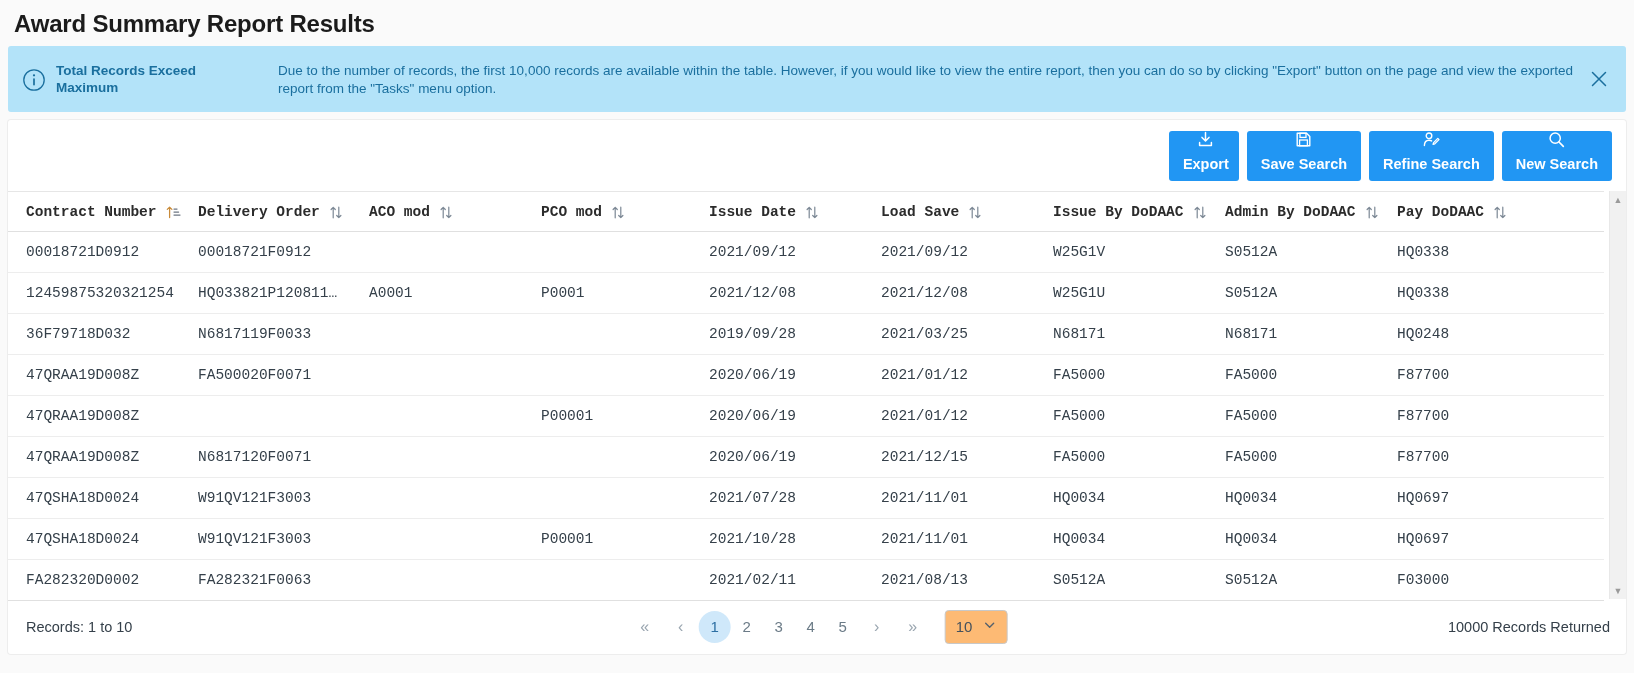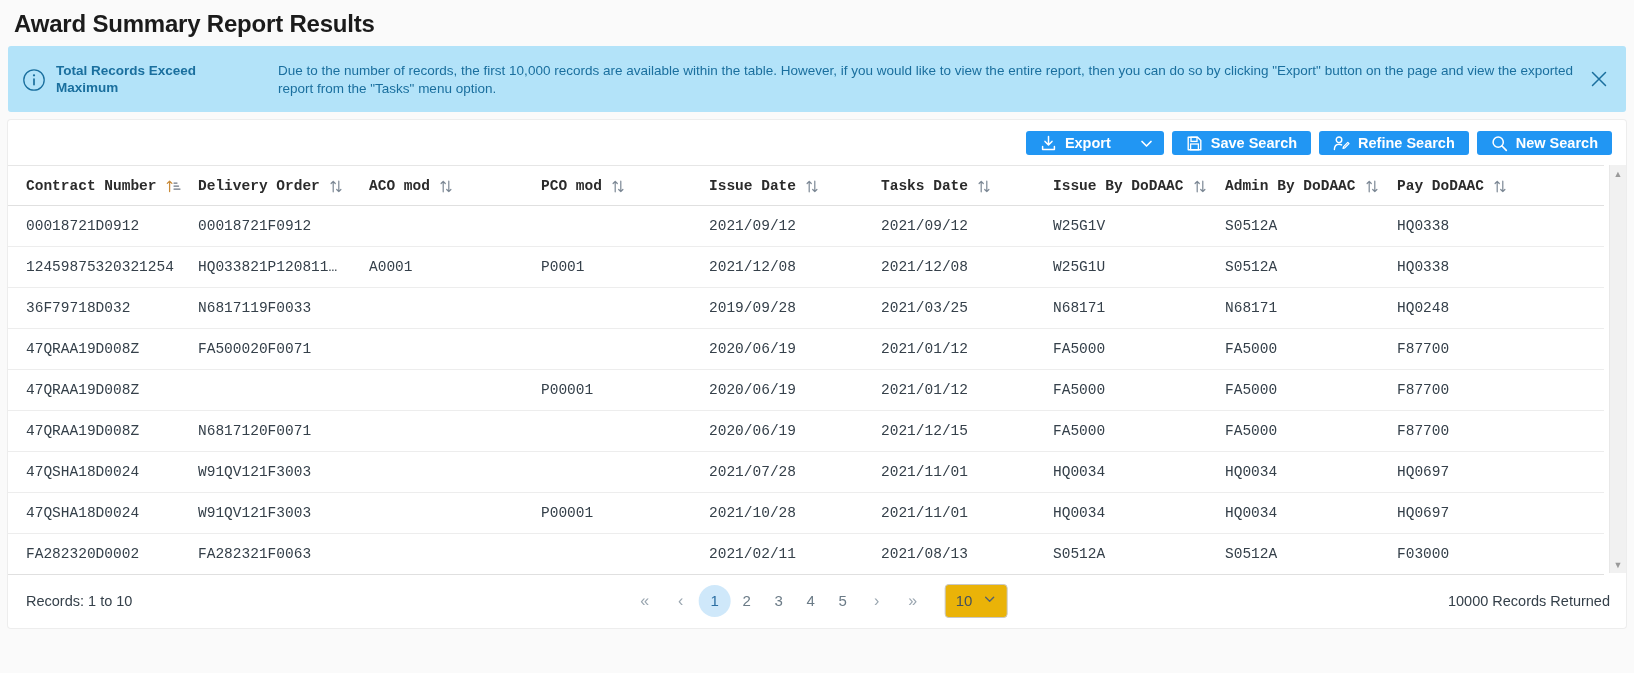--- a/index.html
+++ b/index.html
@@ -85,27 +85,28 @@
     padding: 11px 14px 10px 14px;
   }
   .btn {
     background: #2196f3;
     border: none;
     color: #fff;
     font-family: "Liberation Sans", sans-serif;
     font-size: 14.5px;
     font-weight: bold;
     border-radius: 3px;
-    height: 24px;
+    height: 50px;
     padding: 0 14px;
     display: inline-flex;
     align-items: center;
     gap: 8px;
     cursor: pointer;
     white-space: nowrap;
+    flex-direction: column;
   }
   .btn svg { display: block; flex: 0 0 auto; }
   .btn-export { padding-right: 10px; }
   .btn-export .caret { margin-left: 20px; }
 
   
   .table-wrap { position: relative; }
   table.grid {
     width: 1596px;
     border-collapse: collapse;
@@ -203,21 +204,21 @@
     user-select: none;
   }
   .pg.arrow { color: #9aa6b0; font-size: 16px; width: 36px; }
   .pg.active { background: #cfe8fa; color: #2c6fa3; }
   .pagesize {
     margin-left: 14px;
     height: 34px;
     min-width: 62px;
     border: 1px solid #c8c8c8;
     border-radius: 4px;
-    background: #eab308;
+    background: #fdba74;
     display: flex;
     align-items: center;
     justify-content: center;
     gap: 10px;
     padding: 0 10px;
     font-size: 15px;
     color: #45515c;
     cursor: pointer;
   }
   .footer-right {
@@ -369,21 +370,21 @@
                 <span class="sort-ico">
                   <svg width="14" height="15" viewBox="0 0 14 15">
                     <path d="M4.2 12.8 L4.2 2.4 M2.1 4.5 L4.2 2.3 L6.3 4.5" stroke="#7b8794" stroke-width="1.2" fill="none" stroke-linecap="round" stroke-linejoin="round"></path>
                     <path d="M9.8 2.2 L9.8 12.6 M7.7 10.5 L9.8 12.7 L11.9 10.5" stroke="#7b8794" stroke-width="1.2" fill="none" stroke-linecap="round" stroke-linejoin="round"></path>
                   </svg>
                 </span>
               </span>
             </th>
             <th>
               <span class="th-inner">
-                <span>Tasks Date</span>
+                <span>Load Save</span>
                 <span class="sort-ico">
                   <svg width="14" height="15" viewBox="0 0 14 15">
                     <path d="M4.2 12.8 L4.2 2.4 M2.1 4.5 L4.2 2.3 L6.3 4.5" stroke="#7b8794" stroke-width="1.2" fill="none" stroke-linecap="round" stroke-linejoin="round"></path>
                     <path d="M9.8 2.2 L9.8 12.6 M7.7 10.5 L9.8 12.7 L11.9 10.5" stroke="#7b8794" stroke-width="1.2" fill="none" stroke-linecap="round" stroke-linejoin="round"></path>
                   </svg>
                 </span>
               </span>
             </th>
             <th>
               <span class="th-inner">

